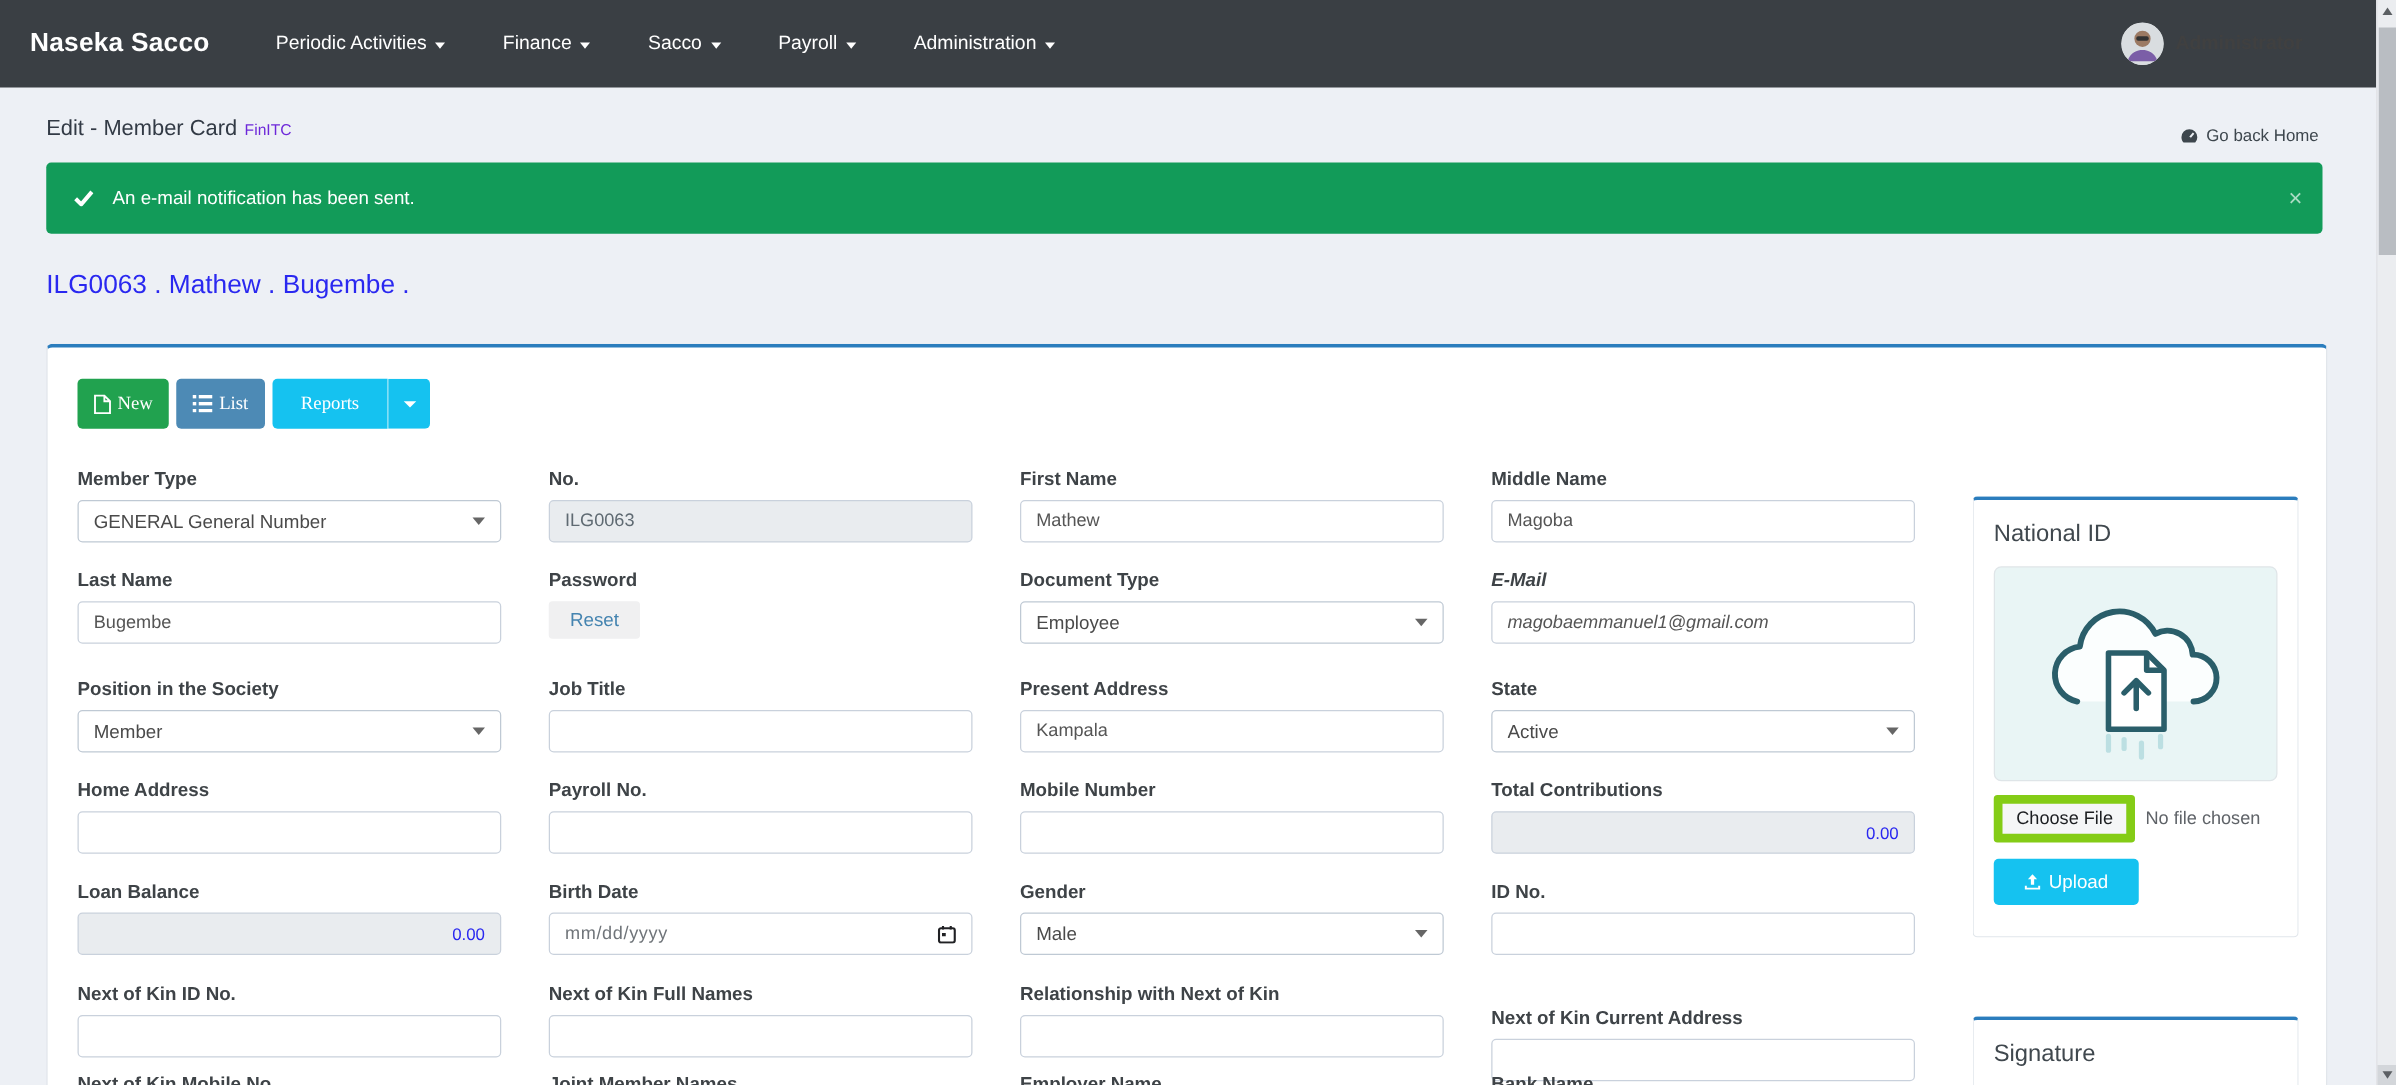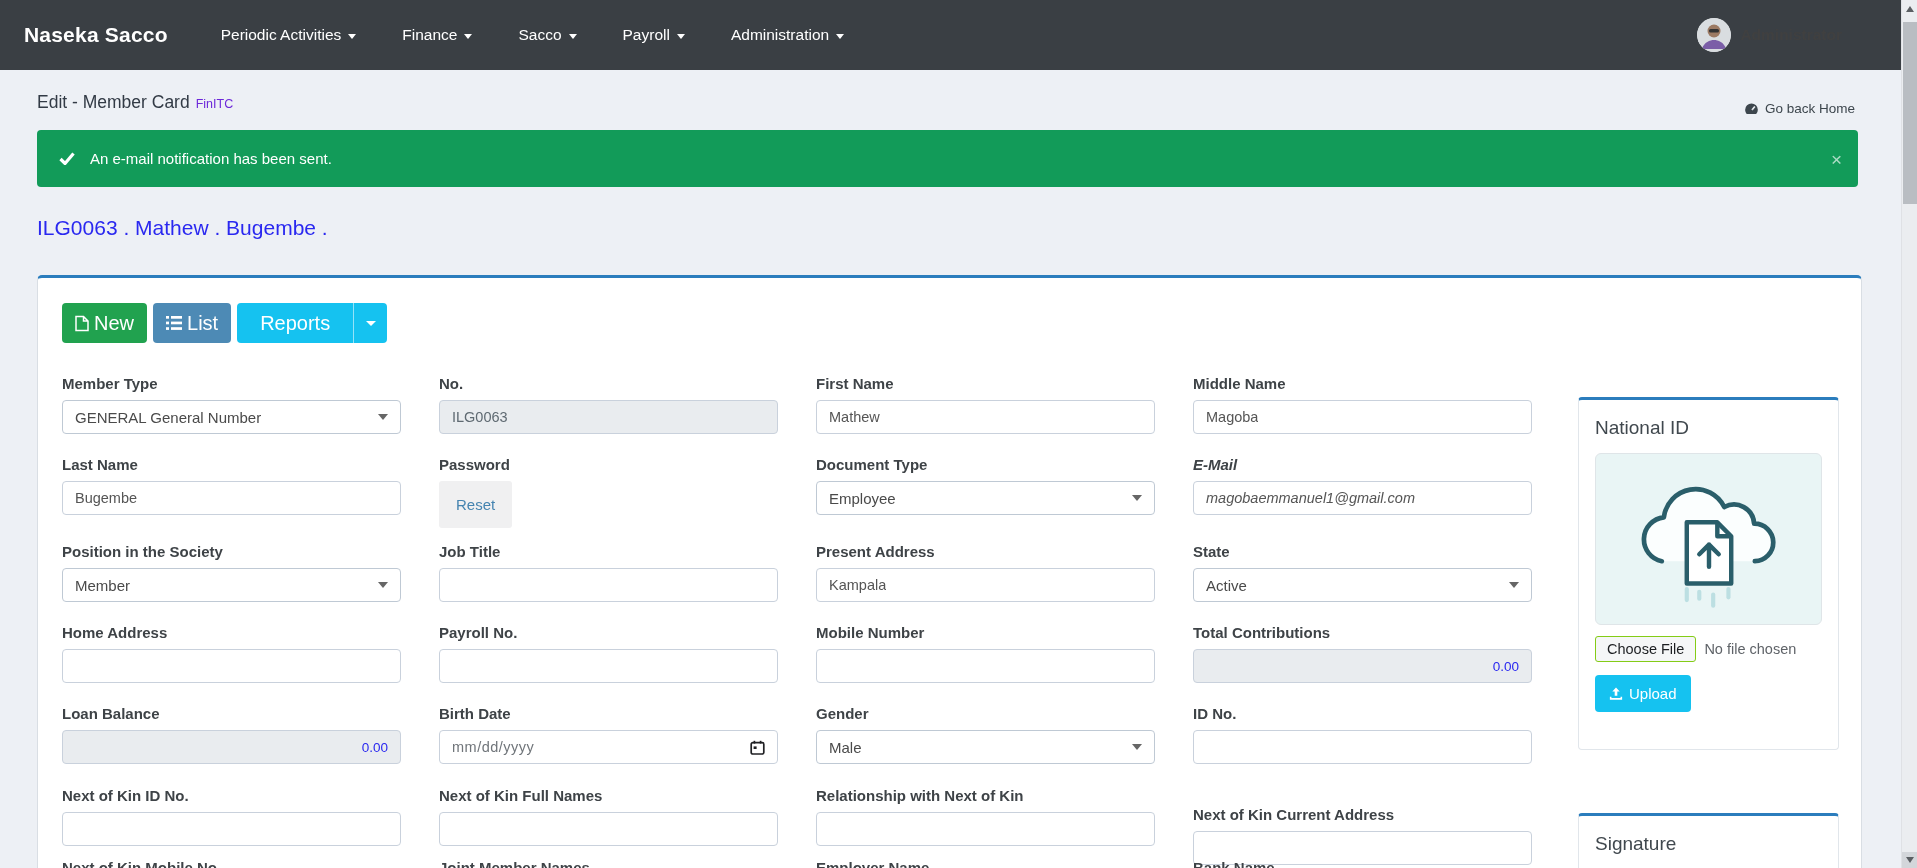--- a/index.html
+++ b/index.html
@@ -25,46 +25,46 @@
          display:flex;align-items:center;padding:0 22px;font-size:15px;box-sizing:border-box;}
   .alert .msg{margin-left:15px;}
   .alert .close{position:absolute;right:16px;top:50%;transform:translateY(-50%);color:rgba(255,255,255,.65);font-size:19px;cursor:pointer;line-height:1;}
   
   .member-heading{position:absolute;left:37px;top:216px;font-size:21px;color:#2a28f0;}
   
   .panel{position:absolute;left:37px;right:55px;top:275px;height:700px;background:#fff;
          border:1px solid #d9dee4;border-top:3px solid #2b7dbd;border-radius:5px 5px 0 0;}
   
   .toolbar{position:absolute;left:24px;top:25px;display:flex;gap:6px;}
-  .btn{height:40px;display:inline-flex;align-items:center;border-radius:4px;color:#fff;font-size:20px;padding:0 13px;gap:5px;cursor:pointer;border:none;}
+  .btn{height:40px;display:inline-flex;align-items:center;border-radius:4px;color:#fff;font-size:15px;padding:0 13px;gap:5px;cursor:pointer;border:none;font-family:Liberation Serif, serif;}
   .btn-new{background:#21a24f;}
   .btn-list{background:#4d8ab5;}
   .btn-reports{background:#15c2f0;border-radius:4px 0 0 4px;padding:0 23px;}
   .btn-reports-caret{background:#15c2f0;border-radius:0 4px 4px 0;width:34px;justify-content:center;padding:0;border-left:1px solid rgba(255,255,255,.55);}
   .wcaret{width:0;height:0;border-left:5px solid transparent;border-right:5px solid transparent;border-top:5.5px solid #fff;}
   
   .cell{position:absolute;width:339px;}
   .flabel{font-weight:bold;font-size:15px;color:#3e4347;line-height:17px;}
   .control{position:absolute;top:25px;left:0;right:0;height:34px;border:1px solid #c9d1dc;border-radius:4px;background:#fff;
            display:flex;align-items:center;padding:0 12px;font-size:14.5px;color:#555;box-sizing:border-box;}
   .control .val{white-space:nowrap;overflow:hidden;}
   .control.dis{background:#e9ecef;color:#5f6a72;}
   .control.money{justify-content:flex-end;color:#2a28f0;font-size:13.5px;}
   .control.select{justify-content:space-between;cursor:pointer;color:#4a4a4a;font-size:15px;border-color:#bfc9d4;}
   .sel-caret{width:0;height:0;border-left:5px solid transparent;border-right:5px solid transparent;border-top:6px solid #666;}
   .control.date{justify-content:space-between;}
   .control .ph{color:#70757a;letter-spacing:.5px;}
-  .reset-btn{position:absolute;top:25px;left:0;height:47px;padding:0 17px;background:#f0f0f1;color:#4584b0;border:none;border-radius:3px;font-size:15px;cursor:pointer;font-family:"Liberation Sans",sans-serif;}
+  .reset-btn{position:absolute;top:25px;left:0;height:30px;padding:0 17px;background:#f0f0f1;color:#4584b0;border:none;border-radius:3px;font-size:15px;cursor:pointer;font-family:"Liberation Sans",sans-serif;}
   
   .card{position:absolute;left:1540px;width:261px;background:#fff;border:1px solid #e1e6eb;border-top:3px solid #2b7dbd;border-radius:4px;box-sizing:border-box;padding:15px 16px;}
   .card-title{font-size:19px;color:#40484e;margin:2px 0 14px 0;}
   .upload-box{width:100%;height:172px;background:#e9f5f5;border:1px solid #dfe5e8;border-radius:6px;display:flex;align-items:center;justify-content:center;box-sizing:border-box;}
   .file-row{margin-top:11px;display:flex;align-items:center;gap:8px;font-size:14.5px;color:#5f6368;}
-  .file-btn{border:1px solid #84cc16;background:#f5f6f7;color:#1c1e21;font-size:14.5px;border-radius:3px;padding:4px 11px;cursor:pointer;font-family:"Liberation Sans",sans-serif;}
-  .upload-btn{margin-top:13px;height:37px;background:#15c2f0;color:#fff;border:none;border-radius:4px;font-size:15px;display:inline-flex;align-items:center;gap:6px;padding:0 14px;cursor:pointer;font-family:"Liberation Sans",sans-serif;}
+  .file-btn{border:7px solid #84cc16;background:#f5f6f7;color:#1c1e21;font-size:14.5px;border-radius:3px;padding:4px 11px;cursor:pointer;font-family:"Liberation Sans",sans-serif;}
+  .upload-btn{margin-top:13px;height:37px;background:#15c2f0;color:#fff;border:none;border-radius:4px;font-size:15px;display:inline-flex;align-items:center;gap:6px;padding:0 24px;cursor:pointer;font-family:"Liberation Sans",sans-serif;}
   
   .scrollbar{position:absolute;right:0;top:0;width:16px;height:868px;background:#ebedf0;border-left:1px solid #dfe1e5;box-sizing:border-box;}
   .scroll-up{position:absolute;top:0;left:0;width:16px;height:17px;display:flex;align-items:center;justify-content:center;cursor:pointer;}
   .scroll-up i{width:0;height:0;border-left:4px solid transparent;border-right:4px solid transparent;border-bottom:6px solid #5b5f63;}
   .scroll-thumb{position:absolute;top:22px;left:1px;width:14px;height:182px;background:#b9bdc2;cursor:pointer;}
   .scroll-down{position:absolute;bottom:0;left:0;width:16px;height:16px;background:#d3d6da;display:flex;align-items:center;justify-content:center;cursor:pointer;}
   .scroll-down i{width:0;height:0;border-left:4px solid transparent;border-right:4px solid transparent;border-top:6px solid #5b5f63;}
   svg{display:block;}
 </style>
 </head>

